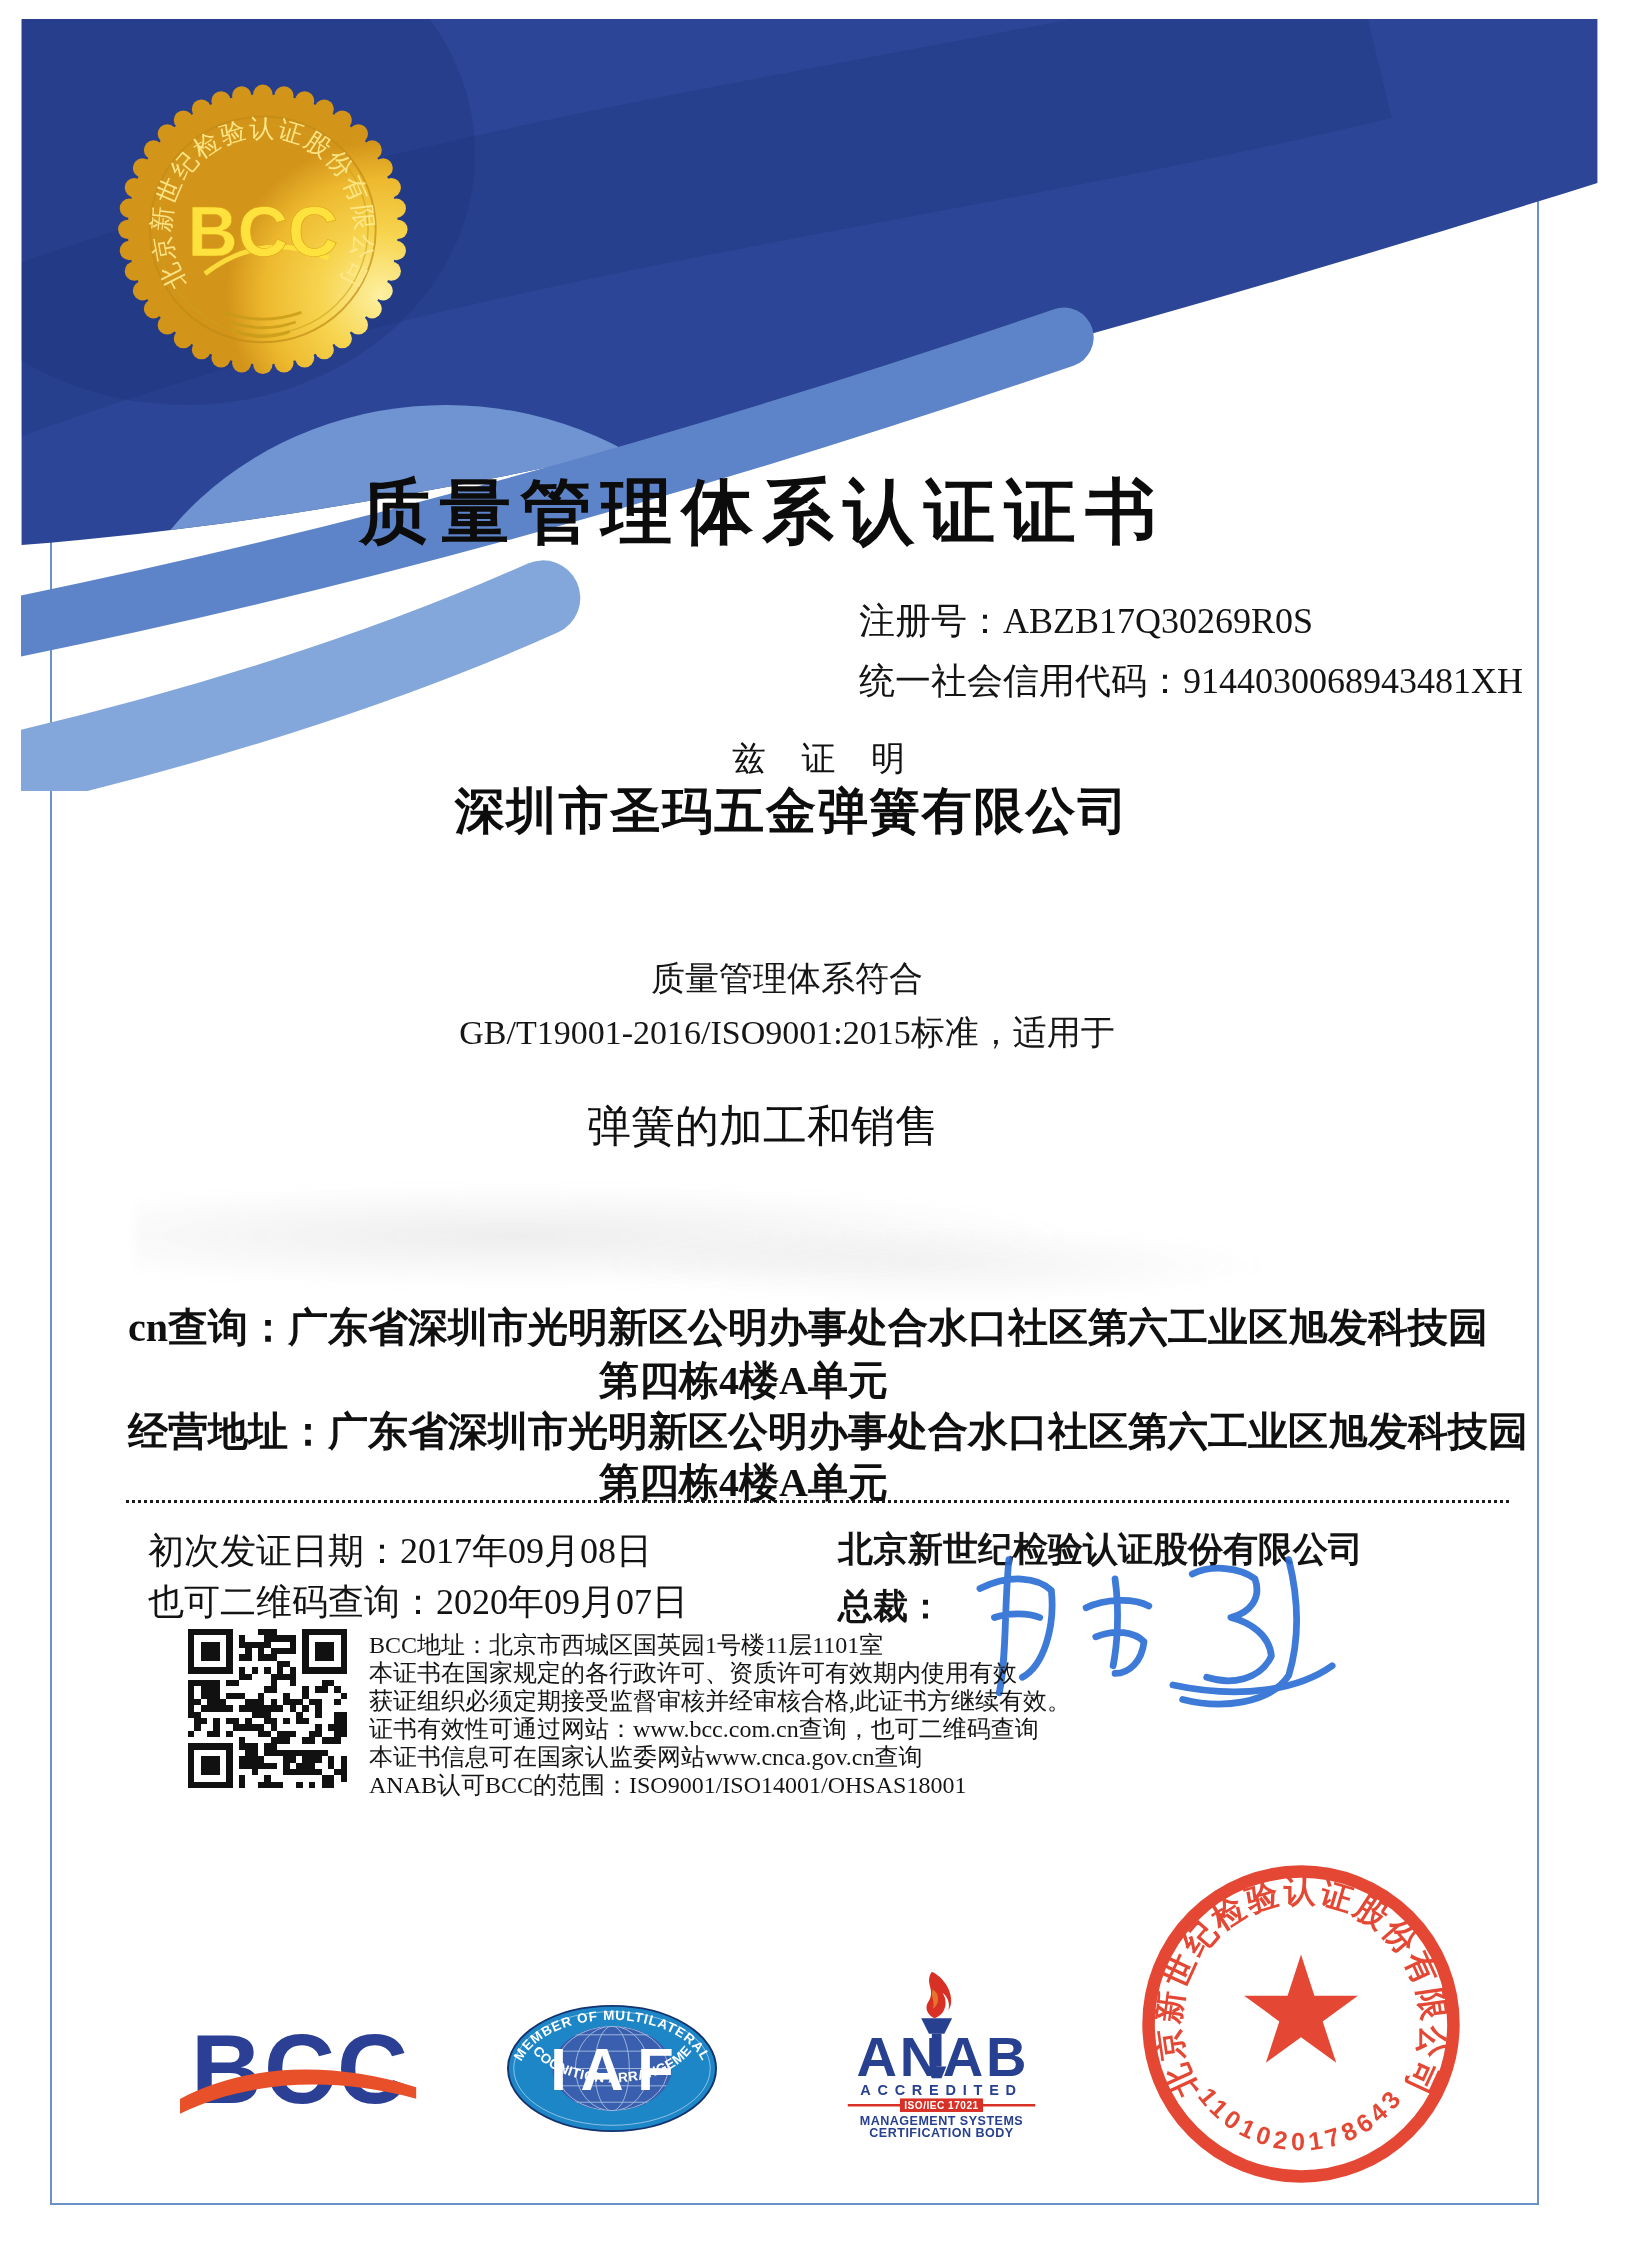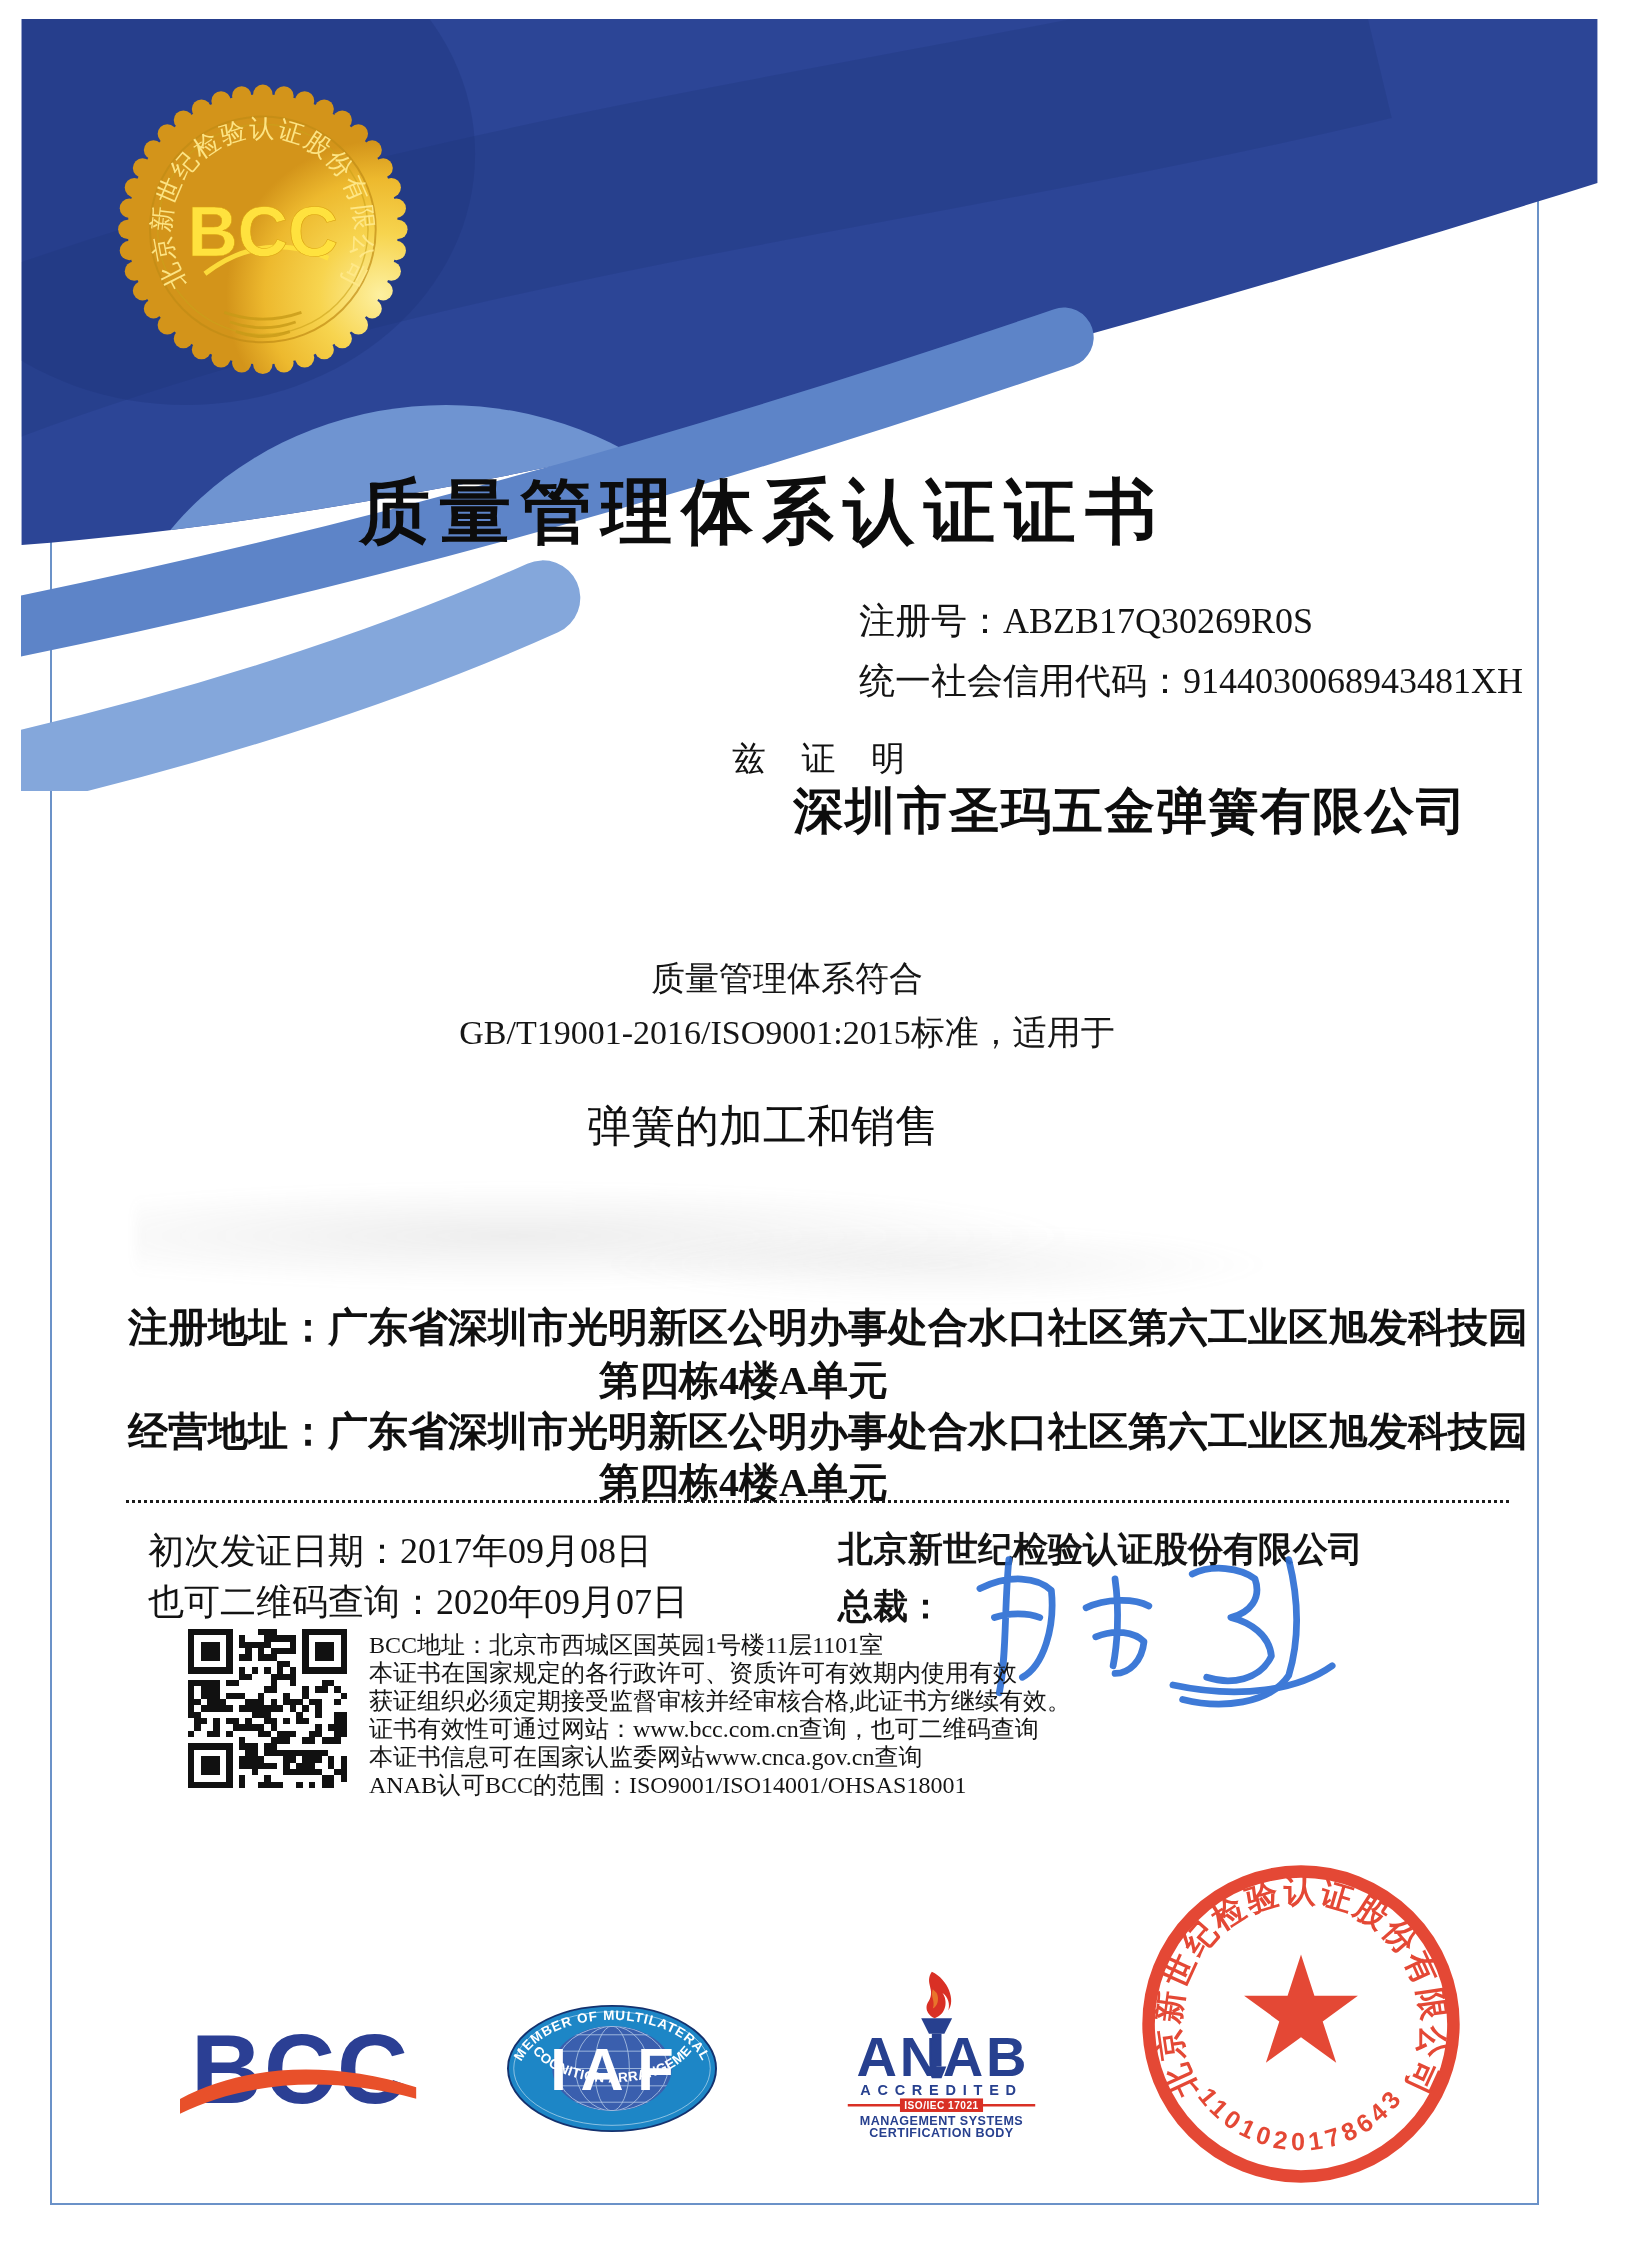--- a/index.html
+++ b/index.html
@@ -4,21 +4,21 @@
 <style>
   html,body{margin:0;padding:0;background:#e8e8e8;}
   .page{position:relative;width:1641px;height:2257px;background:#ffffff;overflow:hidden;
         font-family:"Liberation Serif", serif;color:#111;}
   .abs{position:absolute;}
   .frame{left:50px;top:21px;width:1485px;height:2180px;border:2.9px solid #6b92c8;}
   .ctr{text-align:center;}
   .title{left:183px;top:465px;width:1159px;font-size:71px;font-weight:700;letter-spacing:9.7px;color:#0c0c0c;}
   .regline{left:859px;font-size:36px;color:#141414;}
   .certify{left:732px;top:736px;font-size:34px;letter-spacing:13.5px;font-weight:500;}
-  .company{left:116px;top:778px;width:1352px;font-size:50px;font-weight:700;letter-spacing:1.9px;color:#0d0d0d;text-align:right;}
+  .company{left:116px;top:778px;width:1352px;font-size:50px;font-weight:700;letter-spacing:1.9px;color:#0d0d0d;}
   .bodyline{left:111px;width:1352px;font-size:34px;color:#161616;text-align:center;}
   .scope{left:87px;top:1097px;width:1352px;font-size:44px;color:#101010;}
   .addr{font-size:40px;font-weight:700;color:#101010;}
   .addr1{left:128px;}
   .addr2{left:116px;width:1255px;text-align:center;}
   .dotted{left:126px;top:1500px;width:1383px;border-top:3.9px dotted #1b1b1b;height:0;}
   .dateline{left:148px;font-size:36px;font-weight:400;color:#131313;}
   .issuer{left:838px;top:1526px;font-size:35px;font-weight:600;color:#131313;}
   .president{left:838px;top:1583px;font-size:35px;font-weight:600;color:#131313;}
   .notes{left:369px;top:1631px;width:869px;font-size:24px;line-height:28px;color:#151515;}
@@ -127,21 +127,21 @@
   <div class="abs company ctr">深圳市圣玛五金弹簧有限公司</div>
 
   <div class="abs bodyline ctr" style="top:956px;">质量管理体系符合</div>
   <div class="abs bodyline ctr" style="top:1010px;">GB/T19001-2016/ISO9001:2015标准，适用于</div>
   <div class="abs scope ctr">弹簧的加工和销售</div>
 
   <div class="abs wm" style="left:135px;top:1183px;width:946px;height:106px;background:radial-gradient(ellipse at 40% 50%, rgba(110,110,110,0.12), rgba(255,255,255,0) 70%);"></div>
   <div class="abs wm" style="left:599px;top:1226px;width:676px;height:77px;background:radial-gradient(ellipse at 50% 50%, rgba(120,120,120,0.09), rgba(255,255,255,0) 70%);"></div>
 
   <div class="abs addr addr1" style="top:1300px;">
-    <span>注册地址：</span><span>广东省深圳市光明新区公明办事处合水口社区第六工业区旭发科技园</span>
+    <span>cn查询：</span><span>广东省深圳市光明新区公明办事处合水口社区第六工业区旭发科技园</span>
   </div>
   <div class="abs addr addr2" style="top:1353px;">第四栋4楼A单元</div>
   <div class="abs addr addr1" style="top:1404px;">
     <span>经营地址：</span><span>广东省深圳市光明新区公明办事处合水口社区第六工业区旭发科技园</span>
   </div>
   <div class="abs addr addr2" style="top:1455px;">第四栋4楼A单元</div>
 
   <div class="abs dotted"></div>
 
   <div class="abs dateline" style="top:1527px;">

